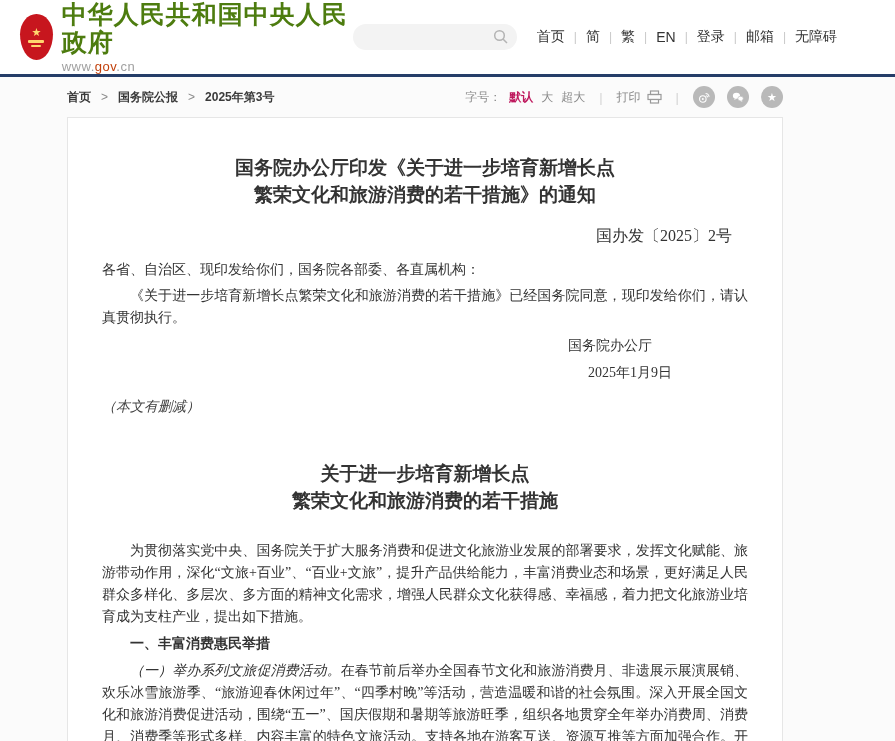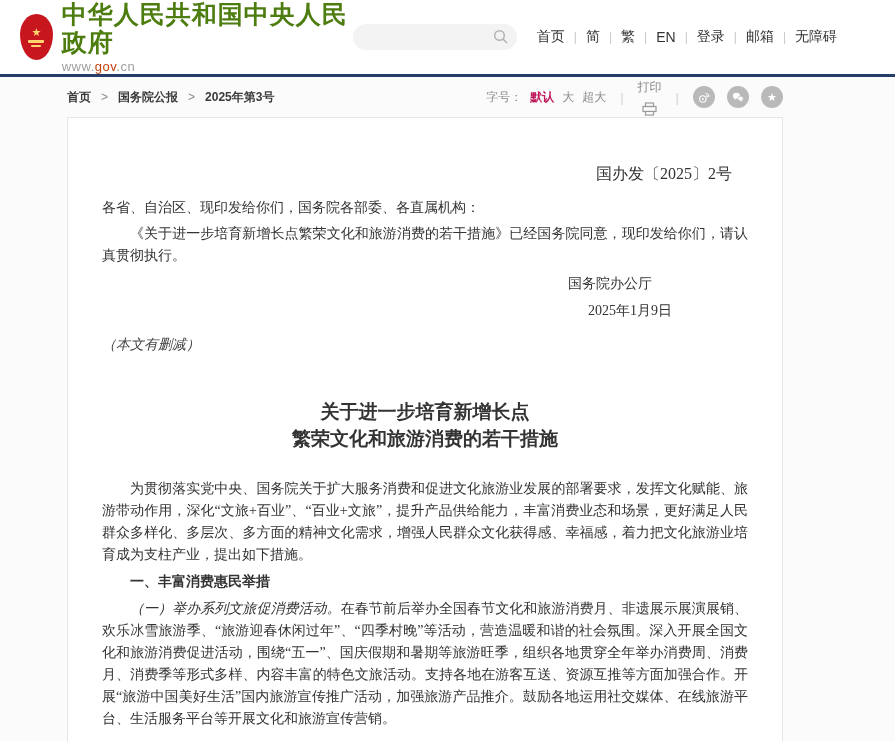--- a/index.html
+++ b/index.html
@@ -35,21 +35,21 @@
   .toolbar { height:40px; display:flex; align-items:center; font-size:12px; color:#3a3a3a; }
   .crumbs { display:flex; align-items:center; gap:10px; font-weight:bold; }
   .crumbs .sep { color:#8a8a8a; font-weight:normal; }
   .crumb { cursor:pointer; }
   .toolbar-spacer { flex:1; }
   .font-ctl { display:flex; align-items:center; gap:8px; color:#8a8a8a; }
   .font-ctl .lbl { color:#8a8a8a; }
   .font-ctl .opt { cursor:pointer; }
   .font-ctl .opt.active { color:#be185d; font-weight:bold; }
   .vdiv { color:#d4d4d4; margin:0 14px; font-size:13px; }
-  .print-btn { display:flex; align-items:center; gap:6px; color:#8a8a8a; cursor:pointer;flex-direction:column; }
+  .print-btn { display:flex; align-items:center; gap:6px; color:#8a8a8a; cursor:pointer; }
   .social { display:flex; align-items:center; gap:12px; }
   .circle-icon { width:22px; height:22px; border-radius:50%; background:#b9b9b9;
     display:flex; align-items:center; justify-content:center; cursor:pointer; }
   .circle-icon .star-glyph { color:#fff; font-size:11px; line-height:11px; }
 
   
   .card { background:#fff; border:1px solid #e6e6e6; min-height:660px;
     padding:30px 34px 40px 34px; color:#333; }
   .doc-serif { font-family:"Liberation Serif", serif; }
   h1.doc-title { font-size:19px; line-height:27px; text-align:center; font-weight:bold;
@@ -155,20 +155,24 @@
           <path d="M13.8 13.3 L14.6 15.2 L12 14" fill="#fff"></path>
         </svg>
       </span>
       <span class="circle-icon">
         <span class="star-glyph">★</span>
       </span>
     </div>
   </div>
 
   <div class="card doc-serif">
+    <h1 class="doc-title">
+      <span>国务院办公厅印发《关于进一步培育新增长点</span><br>
+      <span>繁荣文化和旅游消费的若干措施》的通知</span>
+    </h1>
 
     <div class="doc-number">国办发〔2025〕2号</div>
 
     <div class="salutation">各省、自治区、现印发给你们，国务院各部委、各直属机构：</div>
 
     <p class="para">《关于进一步培育新增长点繁荣文化和旅游消费的若干措施》已经国务院同意，现印发给你们，请认真贯彻执行。</p>
 
     <div class="signer">国务院办公厅</div>
     <div class="sign-date">2025年1月9日</div>
 

